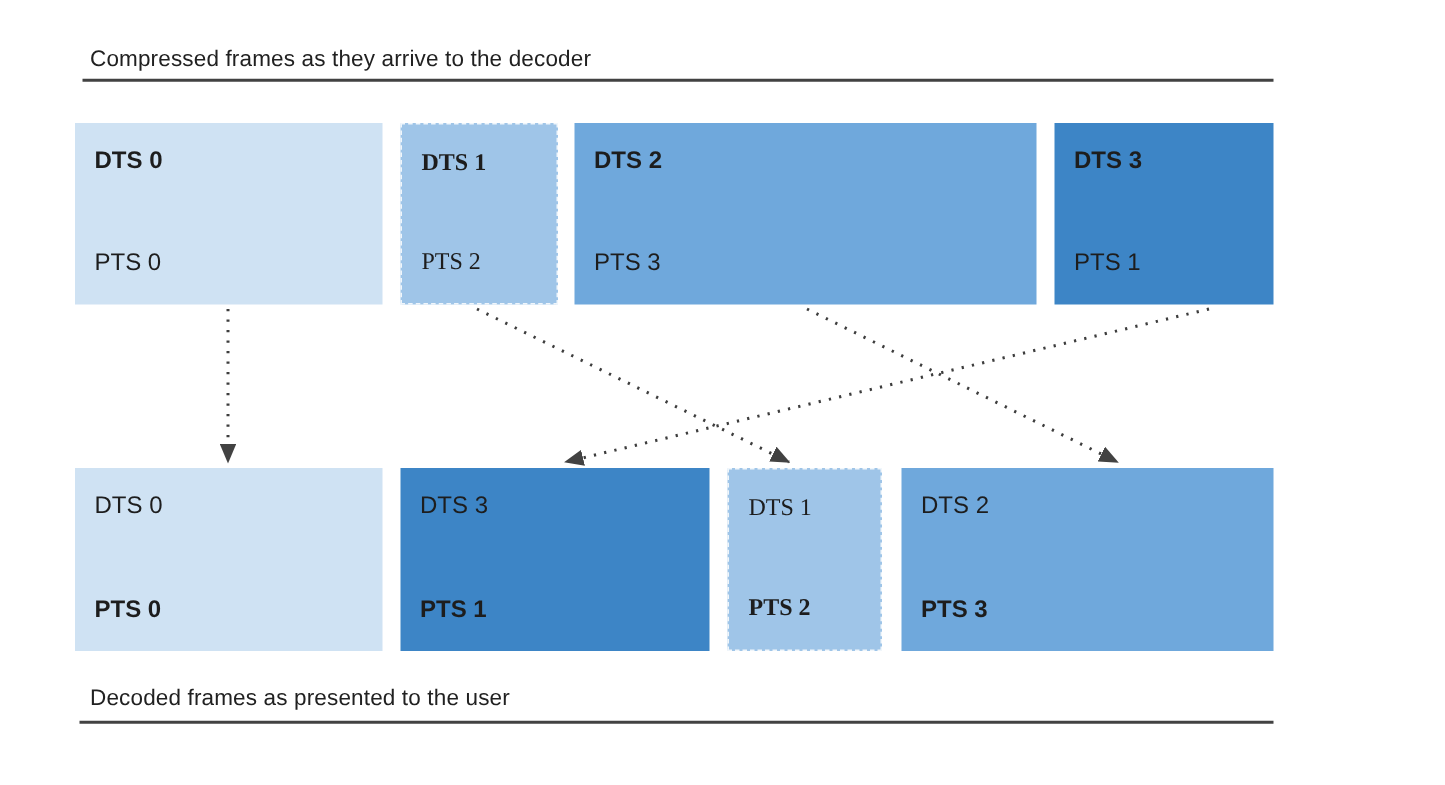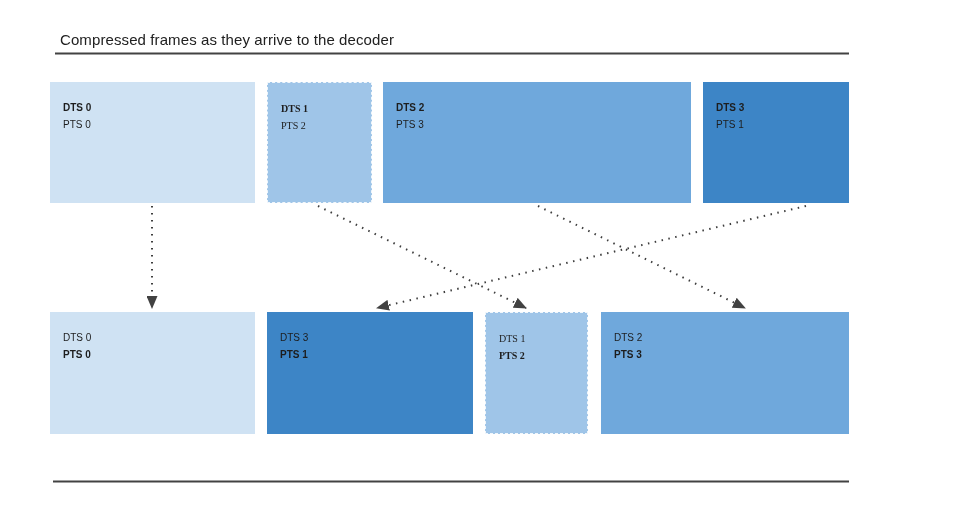--- a/index.html
+++ b/index.html
@@ -25,23 +25,24 @@
     position: absolute;
     left: 0; top: 0;
     width: 963px; height: 523px;
     pointer-events: none;
   }
   .frame-box {
     position: absolute;
     box-sizing: border-box;
     display: flex;
     flex-direction: column;
+    justify-content: space-between;
     padding: 17px 13px 19px 13px;
     color: #1d1d1d;
-    font-size: 10px;
+    font-size: 16px;
     line-height: 17px;
   }
   .frame-box.dashed { border: 1px dashed rgba(255,255,255,0.85); font-family: Liberation Serif, serif; }
   .row-top    { top: 82px;  height: 121px; }
   .row-bottom { top: 312px; height: 122px; }
   .t1 { left: 50px;  width: 205px; }
   .t2 { left: 267px; width: 105px; }
   .t3 { left: 383px; width: 308px; }
   .t4 { left: 703px; width: 206px; }
   .b1 { left: 50px;  width: 205px; }
@@ -101,14 +102,15 @@
   </div>
   <div class="frame-box row-bottom b3 dashed" style="background: rgb(159, 197, 232);">
     <span>DTS 1</span>
     <span class="bold">PTS 2</span>
   </div>
   <div class="frame-box row-bottom b4" style="background: rgb(111, 168, 220);">
     <span>DTS 2</span>
     <span class="bold">PTS 3</span>
   </div>
 
+  <div class="axis-label bottom">Decoded frames as presented to the user</div>
 
 </div>
 
 </body></html>

